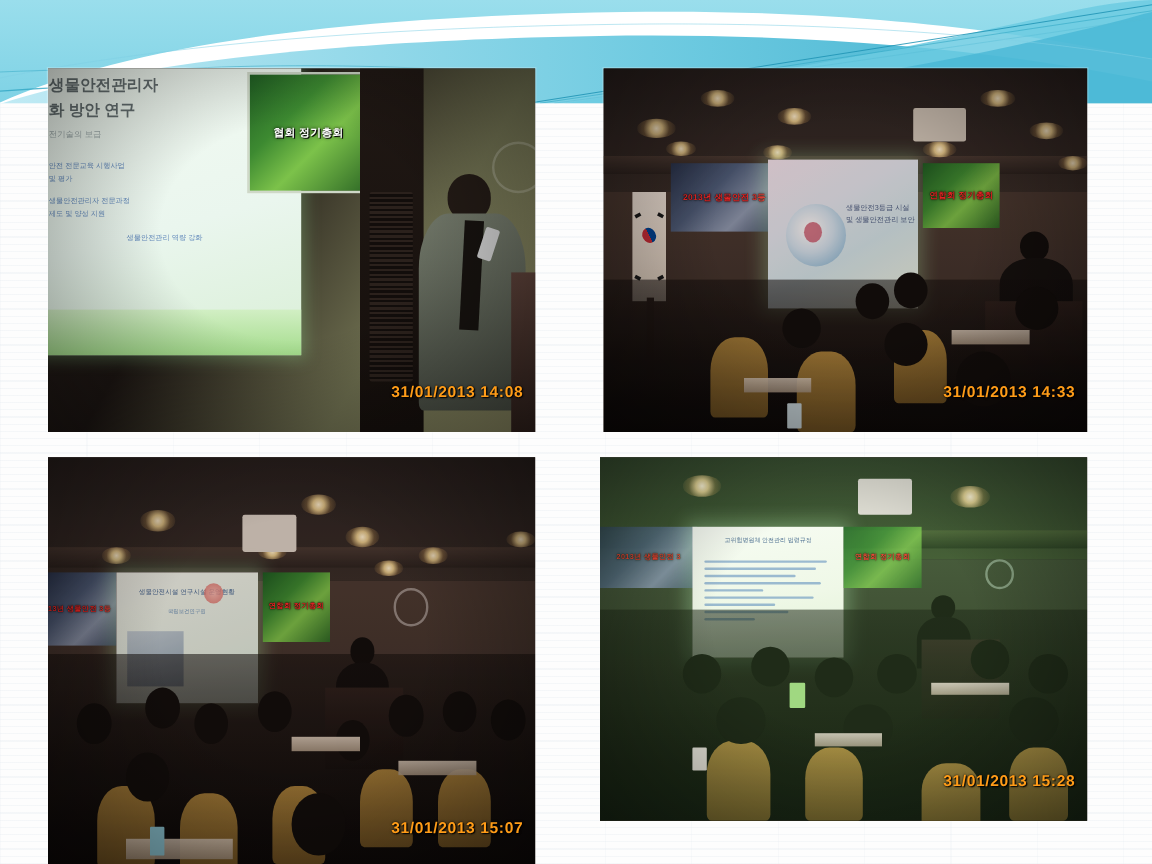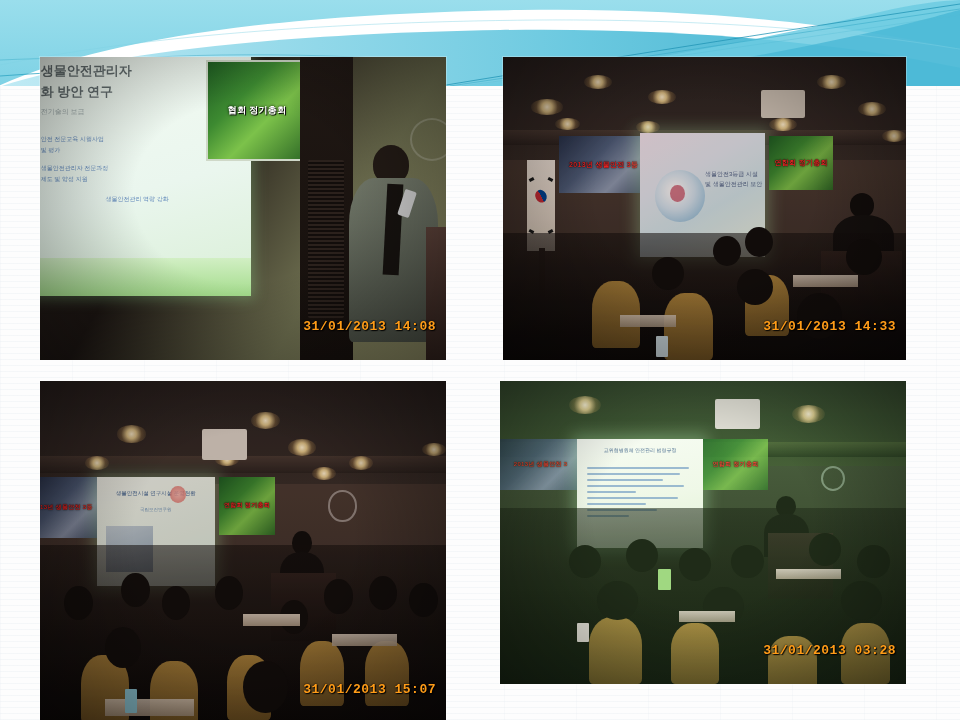--- a/index.html
+++ b/index.html
@@ -80,21 +80,21 @@
     background:rgba(40,90,170,.45);border-radius:1px;}
 
   .green-tint{position:absolute;inset:0;background:rgba(60,140,60,.22);mix-blend-mode:screen;}
   .warm-tint{position:absolute;inset:0;background:rgba(90,40,20,.20);mix-blend-mode:multiply;}
   .vignette{position:absolute;inset:0;
     background:radial-gradient(ellipse at 50% 45%, rgba(0,0,0,0) 38%, rgba(0,0,0,.45) 100%);}
 
   
   .timestamp{
     position:absolute;right:10px;bottom:26px;
-    font-family:Liberation Mono, monospace;
+    font-family:Liberation Sans, sans-serif;
     font-size:13px;font-weight:bold;letter-spacing:.5px;
     color:#ff9c18;
     text-shadow:0 0 2px rgba(0,0,0,.95),1px 1px 1px rgba(0,0,0,.9);
     white-space:nowrap;
   }
 
   
   .p1 .slide-screen{position:absolute;left:0;top:0;width:50%;height:78%;
     background:linear-gradient(165deg,#f4fbf3 0%,#eaf6ee 55%,#d9efd6 100%);
     box-shadow:0 0 12px 4px rgba(170,255,170,.25);}
@@ -396,17 +396,17 @@
         <div class="head" style="left:50%;top:68%;width:10%;height:13%;"></div>
         <div class="head" style="left:84%;top:66%;width:10%;height:13%;"></div>
         <div class="desk" style="left:68%;top:62%;width:16%;height:3.5%;"></div>
         <div class="desk" style="left:44%;top:76%;width:14%;height:3.5%;"></div>
         <div style="position:absolute;left:39%;top:62%;width:3%;height:7%;background:#9bd37a;border-radius:1px;"></div>
         <div style="position:absolute;left:19%;top:80%;width:3%;height:6%;background:#e8e4da;border-radius:1px;"></div>
 
         <div class="green-tint"></div>
         <div class="vignette"></div>
       </div>
-      <div class="timestamp">31/01/2013  03:28</div>
+      <div class="timestamp">31/01/2013  15:28</div>
     </div>
 
   </div>
 </div>
 
 </body></html>

